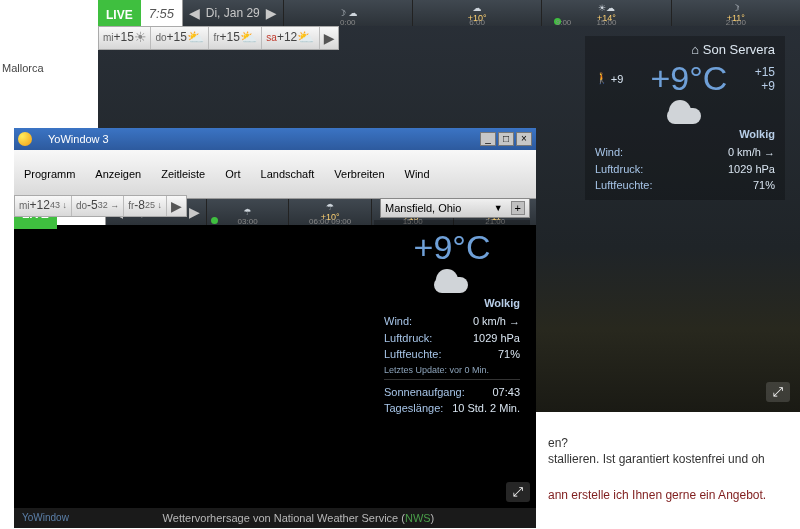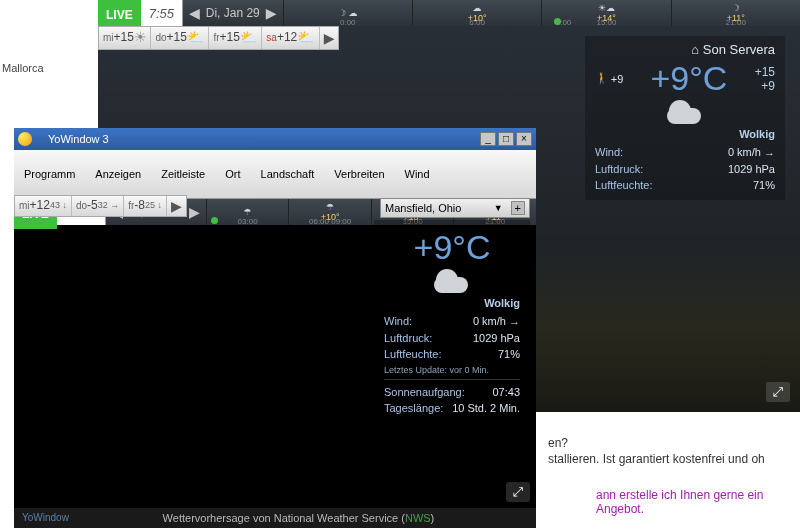--- a/index.html
+++ b/index.html
@@ -43,21 +43,21 @@
   .cloud::after { content: ""; position: absolute; width: 34px; height: 16px; background: #d0d4d8; border-radius: 10px; left: 2px; bottom: 0; }
   .locbox { position: absolute; background: linear-gradient(#f0f0f0,#d0d0d0); border: 1px solid #888; font-size: 11px; padding: 2px 4px; display: flex; align-items: center; gap: 4px; }
   .locbox .dd { margin-left: auto; font-size: 9px; }
   .locbox .plus { background: #c0c0c0; border: 1px solid #888; padding: 0 3px; margin-left: 4px; font-size: 11px; }
   .footer { position: absolute; bottom: 0; left: 0; right: 0; background: #1a1a1a; color: #b8b8b8; font-size: 11px; padding: 4px 8px; display: flex; }
   .footer .brand { color: #5b7fa8; font-size: 10px; }
   .footer .src { margin: 0 auto; }
   .footer .nws { color: #4a9e4a; }
   .expand { position: absolute; width: 24px; height: 20px; background: rgba(255,255,255,0.15); border-radius: 3px; color: #fff; font-size: 13px; text-align: center; line-height: 20px; }
   .bgtext { position: absolute; font-size: 12px; color: #333; }
-  .bgtext.link { color: #a21caf; margin-left: 48px; }
+  .bgtext.link { color: #7f1d1d; }
   .sidetxt { position: absolute; font-size: 11px; color: #444; }
   .side-hl { font-size: 12px; color: #b8cee8; position: absolute; text-align: right; }
   .pinset { display: flex; align-items: center; gap: 2px; color: #d8e4f0; font-size: 11px; }
 </style>
 </head>
 <body>
 
 <div class="sidetxt" style="left:2px; top:62px;">Mallorca</div>
 <div class="bgtext" style="left:548px; top:436px;">en?</div>
 <div class="bgtext" style="left:548px; top:452px;">stallieren. Ist garantiert kostenfrei und oh</div>

